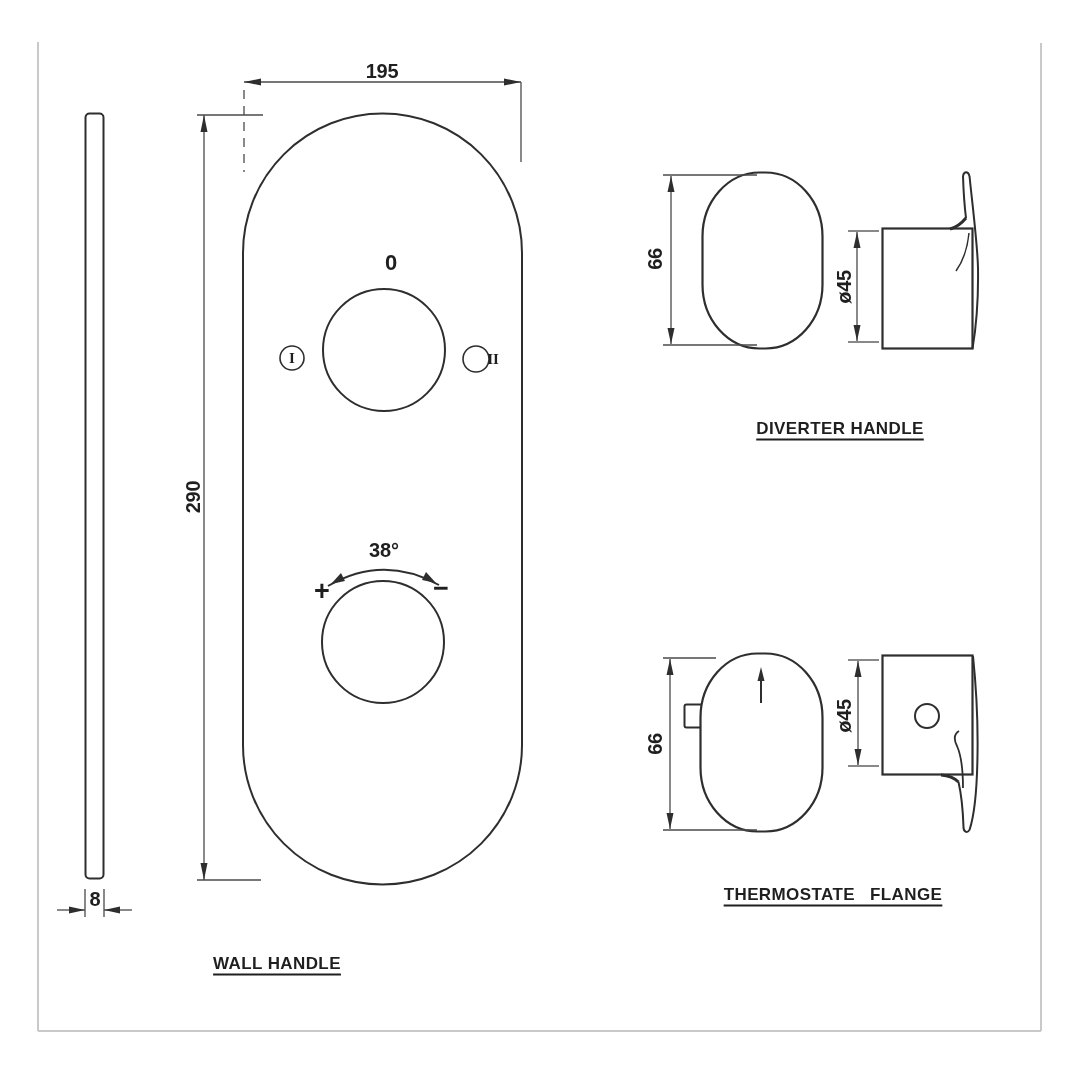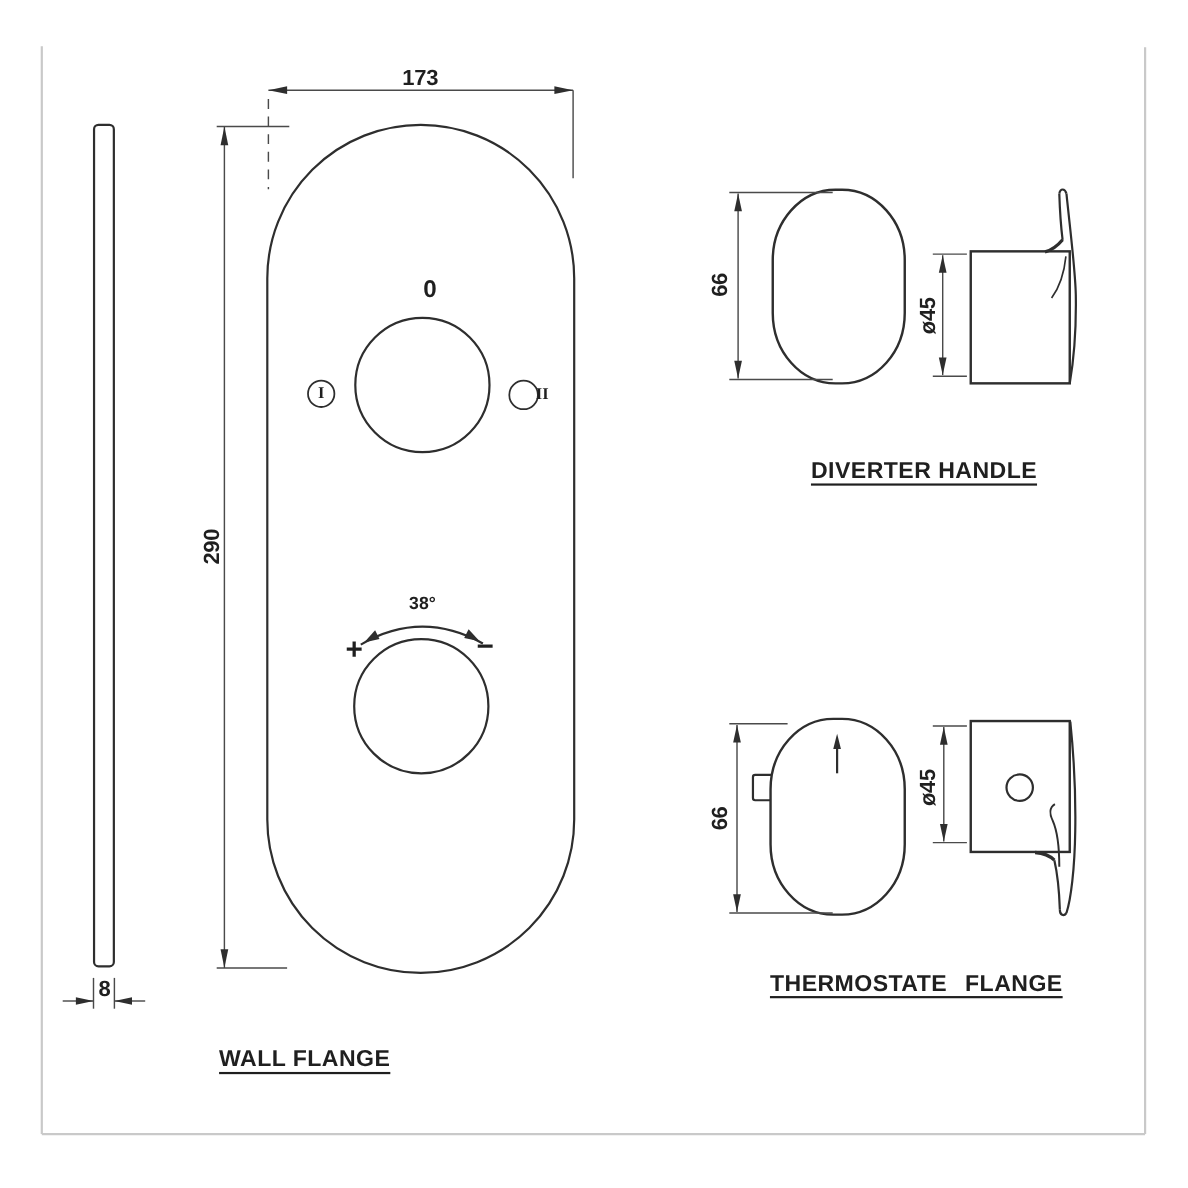--- a/index.html
+++ b/index.html
@@ -6,22 +6,22 @@
   .canvas{position:relative;width:1080px;height:1080px;background:#ffffff;
           font-family:"Liberation Sans",sans-serif;overflow:hidden;}
   .canvas svg{position:absolute;left:0;top:0;}
   .txt{position:absolute;transform:translate(-50%,-50%);color:#1f1f1f;
        white-space:pre;line-height:1;}
   .rot{transform:translate(-50%,-50%) rotate(-90deg);}
   .dim{font-weight:700;font-size:20px;letter-spacing:-0.3px;}
   .mark0{font-weight:700;font-size:22px;}
   .roman{font-family:"Liberation Serif",serif;font-weight:700;font-size:15px;}
   .sign{font-weight:700;font-size:27px;}
-  .angle{font-weight:700;font-size:16px;}
-  .plabel{font-weight:700;font-size:21px;letter-spacing:0.4px;
+  .angle{font-weight:700;font-size:20px;}
+  .plabel{font-weight:700;font-size:17px;letter-spacing:0.4px;
           text-decoration:underline;text-underline-offset:5px;
           text-decoration-thickness:1.5px;}
   .wordgap{word-spacing:10px;}
 </style>
 </head>
 <body>
 
 <div class="canvas">
 
 <svg width="1080" height="1080" viewBox="0 0 1080 1080">
@@ -146,33 +146,33 @@
     <line x1="858" y1="661" x2="858" y2="765"></line>
     <line x1="848" y1="660" x2="879" y2="660"></line>
     <line x1="848" y1="766" x2="879" y2="766"></line>
   </g>
   <g fill="#2e2e2e">
     <polygon points="858,661 854.5,677 861.5,677"></polygon>
     <polygon points="858,765 854.5,749 861.5,749"></polygon>
   </g>
 </svg>
 
-<span class="txt dim" style="left:382px;top:71px">173</span>
+<span class="txt dim" style="left:382px;top:71px">195</span>
 <span class="txt dim rot" style="left:193px;top:497px">290</span>
 <span class="txt dim" style="left:95px;top:899px">8</span>
 
 <span class="txt mark0" style="left:391px;top:263px">0</span>
 <span class="txt roman" style="left:292px;top:358px">I</span>
 <span class="txt roman" style="left:493px;top:359px">II</span>
 
 <span class="txt angle" style="left:384px;top:550px">38°</span>
 <span class="txt sign" style="left:322px;top:591px">+</span>
 <span class="txt sign" style="left:441px;top:588px">−</span>
 
-<span class="txt plabel" style="left:277px;top:963px">WALL FLANGE</span>
+<span class="txt plabel" style="left:277px;top:963px">WALL HANDLE</span>
 
 <span class="txt dim rot" style="left:655px;top:259px">66</span>
 <span class="txt dim rot" style="left:844px;top:287px">ø45</span>
 <span class="txt plabel" style="left:840px;top:428px">DIVERTER HANDLE</span>
 
 <span class="txt dim rot" style="left:655px;top:744px">66</span>
 <span class="txt dim rot" style="left:844px;top:716px">ø45</span>
 <span class="txt plabel wordgap" style="left:833px;top:894px">THERMOSTATE FLANGE</span>
 
 </div>

